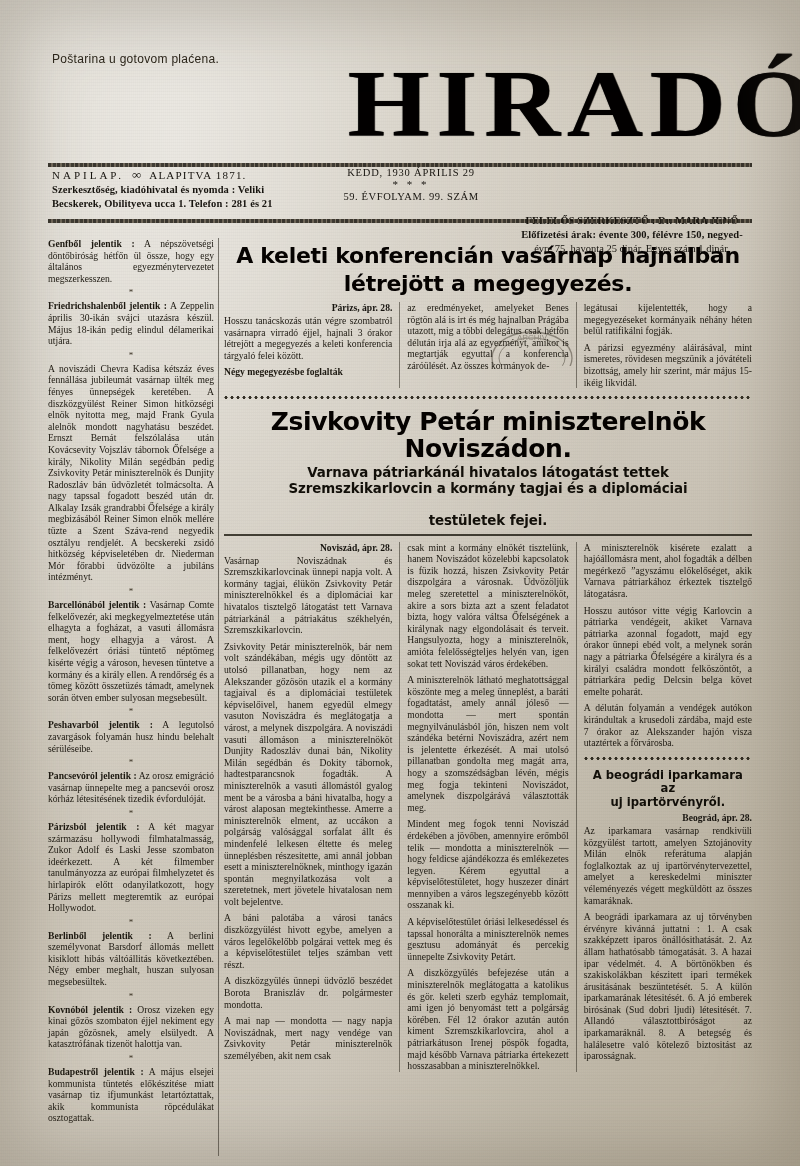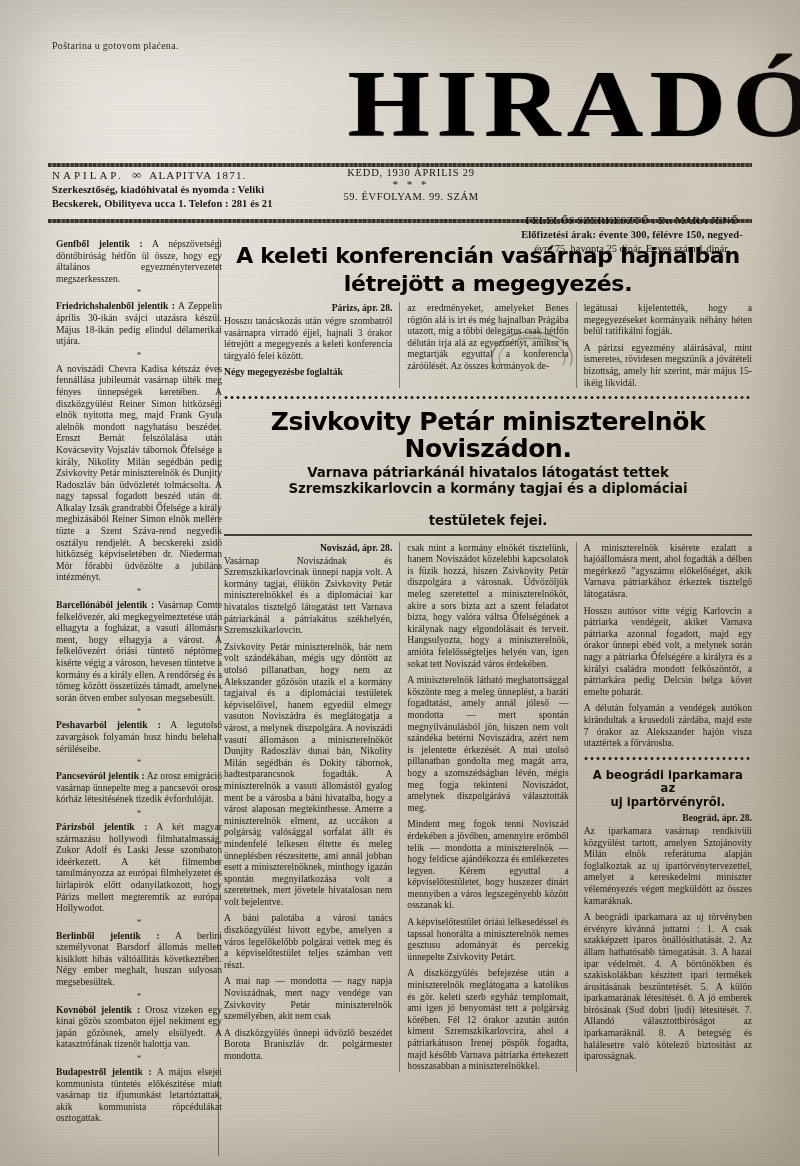--- a/index.html
+++ b/index.html
@@ -31,23 +31,23 @@
       repeating-linear-gradient(90deg, rgba(255,255,255,.05) 0 1px, rgba(0,0,0,.03) 1px 2px);
     mix-blend-mode:multiply;
   }
   #vignette{
     position:absolute;inset:0;pointer-events:none;
     box-shadow:inset 0 0 70px 18px rgba(90,80,60,.28);
   }
 
   
   .postal{
-    position:absolute;left:52px;top:40px;
-    font-size:10px;letter-spacing:.3px;
-    font-family:Liberation Serif, serif;
+    position:absolute;left:52px;top:52px;
+    font-size:12px;letter-spacing:.3px;
+    font-family:Liberation Sans, sans-serif;
     color:#2a2419;
     filter:blur(.18px);
   }
 
   
   .masthead{
     position:absolute;left:0;top:56px;width:800px;
     text-align:right;
   }
   .masthead .title{
@@ -97,21 +97,21 @@
 
   
   .content{
     position:absolute;left:48px;top:238px;width:704px;height:918px;
   }
   .col-rule{
     position:absolute;top:0;width:1px;height:100%;
     background:rgba(30,25,16,.55);
   }
 
-  .colA{position:absolute;left:8px;top:0;width:166px;}
+  .colA{position:absolute;left:0;top:0;width:166px;}
   .rest{position:absolute;left:176px;top:0;width:528px;}
 
   p, .para{
     margin:0 0 0 0;
     font-size:9.6px;
     line-height:11.6px;
     text-align:justify;
     text-justify:inter-word;
     hyphens:auto;
     color:#1c1810;
@@ -294,22 +294,22 @@
       </div>
 
       <div class="thinrule"></div>
 
       <div class="three">
         <div class="c">
           <div class="dateline"><span>Noviszád, ápr. 28.</span></div>
           <div class="para">Vasárnap Noviszádnak és Szremszkikarlovcinak ünnepi napja volt. A kormány tagjai, élükön Zsivkovity Petár miniszterelnökkel és a diplomáciai kar hivatalos tisztelgő látogatást tett Varnava pátriarkánál a pátriakátus székhelyén, Szremszkikarlovcin.</div>
           <div class="para">Zsivkovity Petár miniszterelnök, bár nem volt szándékában, mégis ugy döntött az utolsó pillanatban, hogy nem az Alekszander gőzösön utazik el a kormány tagjaival és a diplomáciai testületek képviselőivel, hanem egyedül elmegy vasuton Noviszádra és meglátogatja a várost, a melynek diszpolgára. A noviszádi vasuti állomáson a miniszterelnököt Dunjity Radoszláv dunai bán, Nikolity Milán segédbán és Dokity tábornok, hadtestparancsnok fogadták. A miniszterelnök a vasuti állomástól gyalog ment be a városba a báni hivatalba, hogy a várost alaposan megtekinthesse. Amerre a miniszterelnök elment, az uccákon a polgárság valósággal sorfalat állt és mindenfelé lelkesen éltette és meleg ünneplésben részesitette, ami annál jobban esett a miniszterelnöknek, minthogy igazán spontán megnyilatkozása volt a szeretetnek, mert jövetele hivatalosan nem volt bejelentve.</div>
           <div class="para">A báni palotába a városi tanács diszközgyülést hivott egybe, amelyen a város legelőkelőbb polgárai vettek meg és a képviselőtestület teljes számban vett részt.</div>
+          <div class="para">A diszközgyülés ünnepi üdvözlő beszédet Borota Braniszláv dr. polgármester mondotta.</div>
           <div class="para">A mai nap — mondotta — nagy napja Noviszádnak, mert nagy vendége van Zsivkovity Petár miniszterelnök személyében, akit nem csak</div>
-          <div class="para">A diszközgyülés ünnepi üdvözlő beszédet Borota Braniszláv dr. polgármester mondotta.</div>
         </div>
         <div class="vline"></div>
         <div class="c">
           <div class="para">csak mint a kormány elnökét tisztelünk, hanem Noviszádot közelebbi kapcsolatok is füzik hozzá, hiszen Zsivkovity Petár diszpolgára a városnak. Üdvözöljük meleg szeretettel a miniszterelnököt, akire a sors bizta azt a szent feladatot bizta, hogy valóra váltsa Őfelségének a királynak nagy elgondolásait és terveit. Hangsulyozta, hogy a miniszterelnök, amióta felelősségteljes helyén van, igen sokat tett Noviszád város érdekében.</div>
           <div class="para">A miniszterelnök látható meghatottsággal köszönte meg a meleg ünneplést, a baráti fogadtatást, amely annál jóleső — mondotta — mert spontán megnyilvánulásból jön, hiszen nem volt szándéka betérni Noviszádra, azért nem is jelentette érkezését. A mai utolsó pillanatban gondolta meg magát arra, hogy a szomszédságban lévén, mégis meg fogja tekinteni Noviszádot, amelynek diszpolgárává választották meg.</div>
           <div class="para">Mindent meg fogok tenni Noviszád érdekében a jövőben, amennyire erőmből telik — mondotta a miniszterelnök — hogy feldicse ajándékozza és emlékezetes legyen. Kérem egyuttal a képviselőtestületet, hogy huszezer dinárt mennyiben a város legszegényebb között osszanak ki.</div>
           <div class="para">A képviselőtestület óriási lelkesedéssel és tapssal honorálta a miniszterelnök nemes gesztusu adományát és percekig ünnepelte Zsivkovity Petárt.</div>
           <div class="para">A diszközgyülés befejezése után a miniszterelnök meglátogatta a katolikus és gör. keleti szerb egyház templomait, ami igen jó benyomást tett a polgárság körében. Fél 12 órakor azután autón kiment Szremszkikarlovcira, ahol a pátriarkátuson Irenej pöspök fogadta, majd később Varnava pátriarka értekezett hosszasabban a miniszterelnökkel.</div>
         </div>
         <div class="vline"></div>

